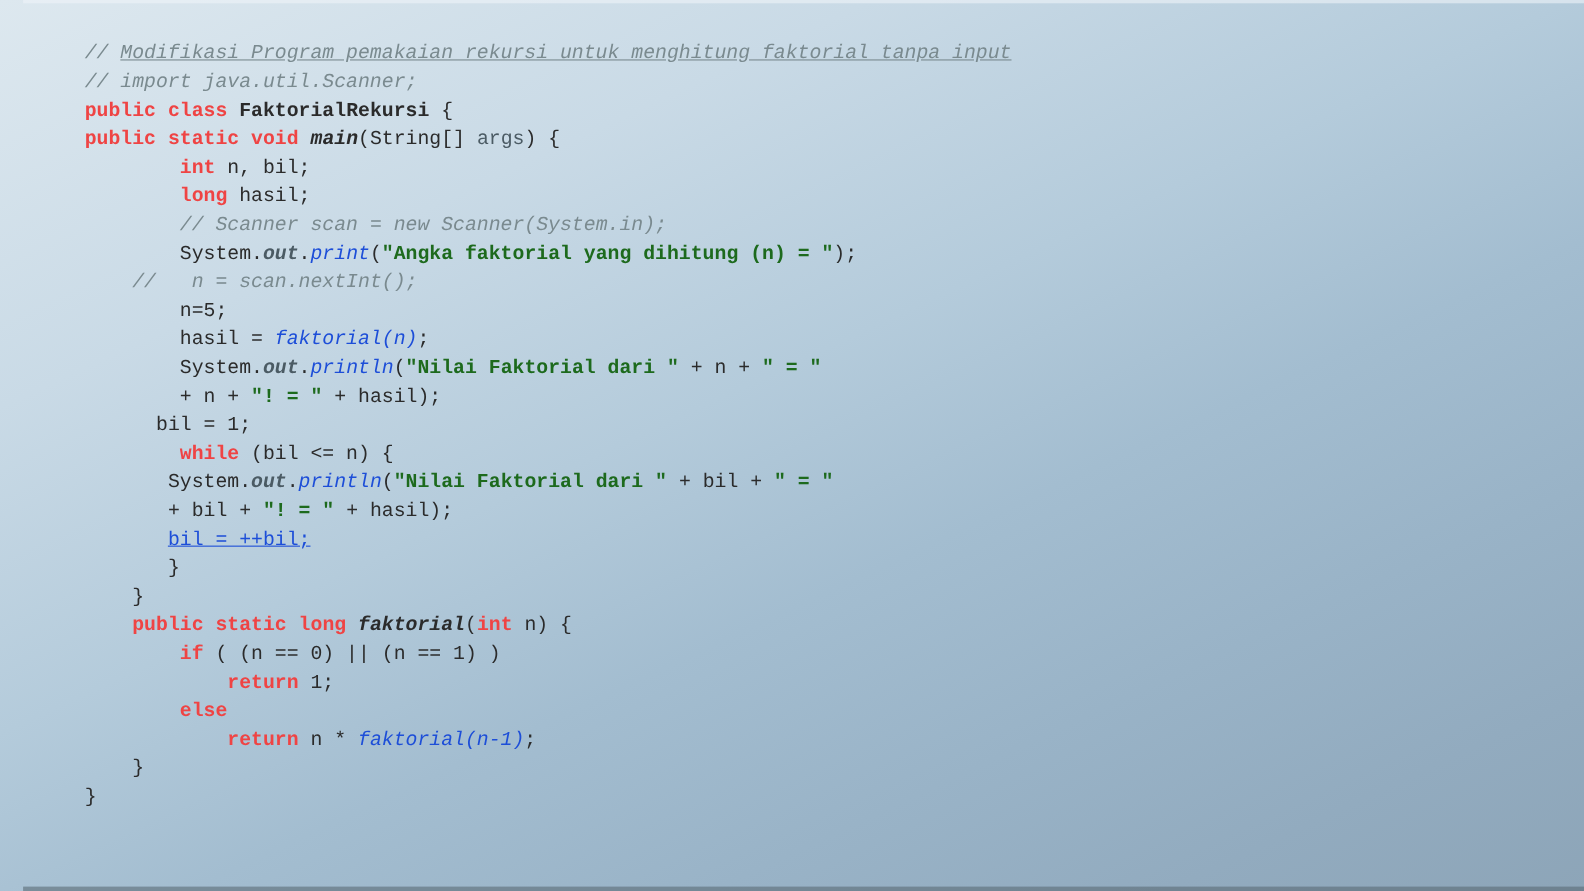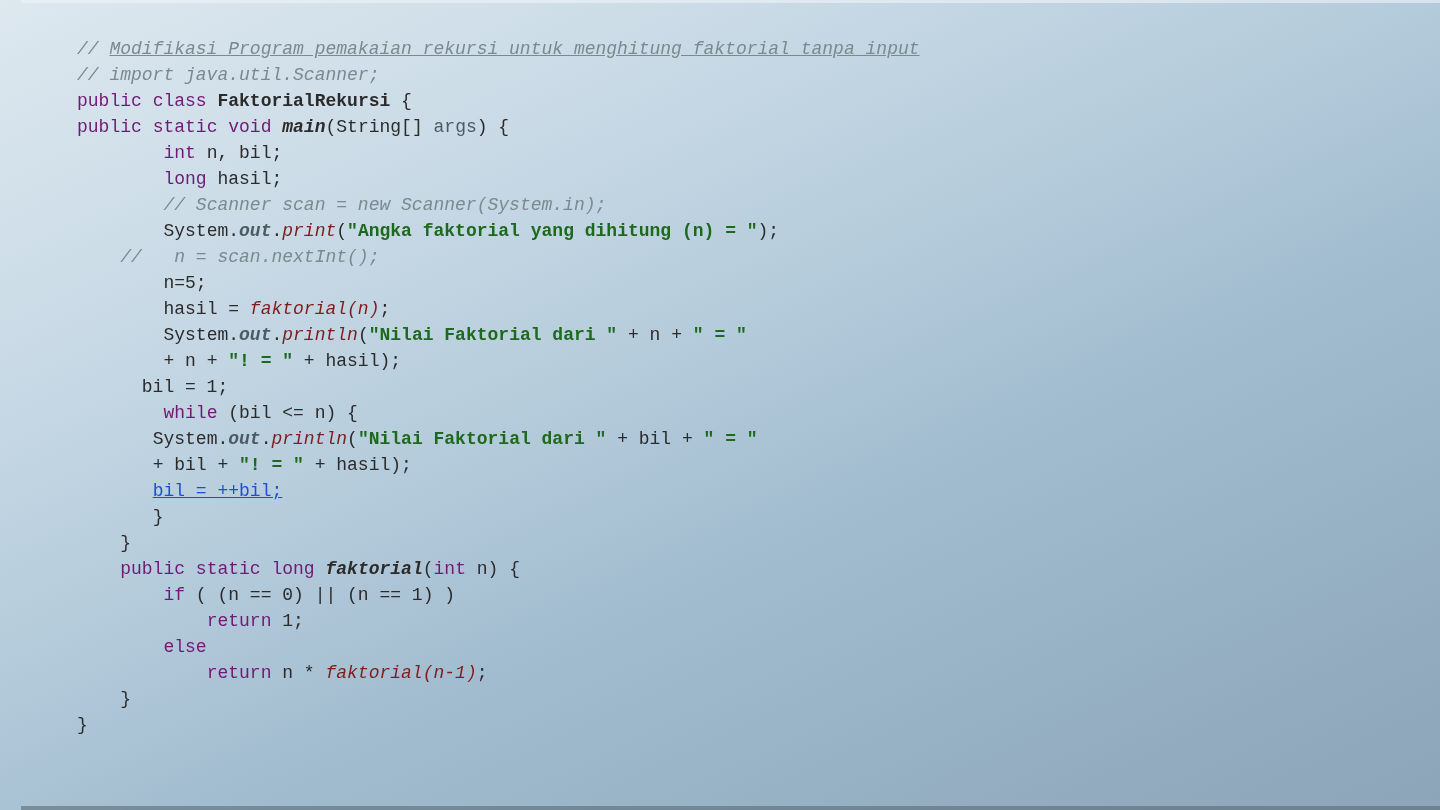--- a/index.html
+++ b/index.html
@@ -38,24 +38,24 @@
     left: 0; right: 0; top: 0;
     height: 3px;
     background: #eef4f8;
     opacity: 0.6;
   }
   .code-line {
     white-space: pre;
   }
   .c  { color: #7a8a8f; font-style: italic; }   
   .cu { color: #7a8a8f; font-style: italic; text-decoration: underline; } 
-  .k  { color: #701a75; font-weight: normal; }     
+  .k  { color: #ef4444; font-weight: bold; }     
   .t  { color: #2b2b2b; font-weight: bold; }     
   .m  { color: #2b2b2b; font-weight: bold; font-style: italic; text-align: right; } 
-  .fi { color: #7f1d1d; font-style: italic; }    
+  .fi { color: #1d4ed8; font-style: italic; }    
   .s  { color: #1d6a1d; font-weight: bold; }     
   .sf { color: #4b5b64; }                        
   .sfb{ color: #4b5b64; font-weight: bold; font-style: italic; }
   .wn { color: #1d4ed8; text-decoration: underline; text-align: right; } 
   .p  { color: #2b2b2b; }                        
 </style>
 </head>
 <body>
 
 <div class="slide">

